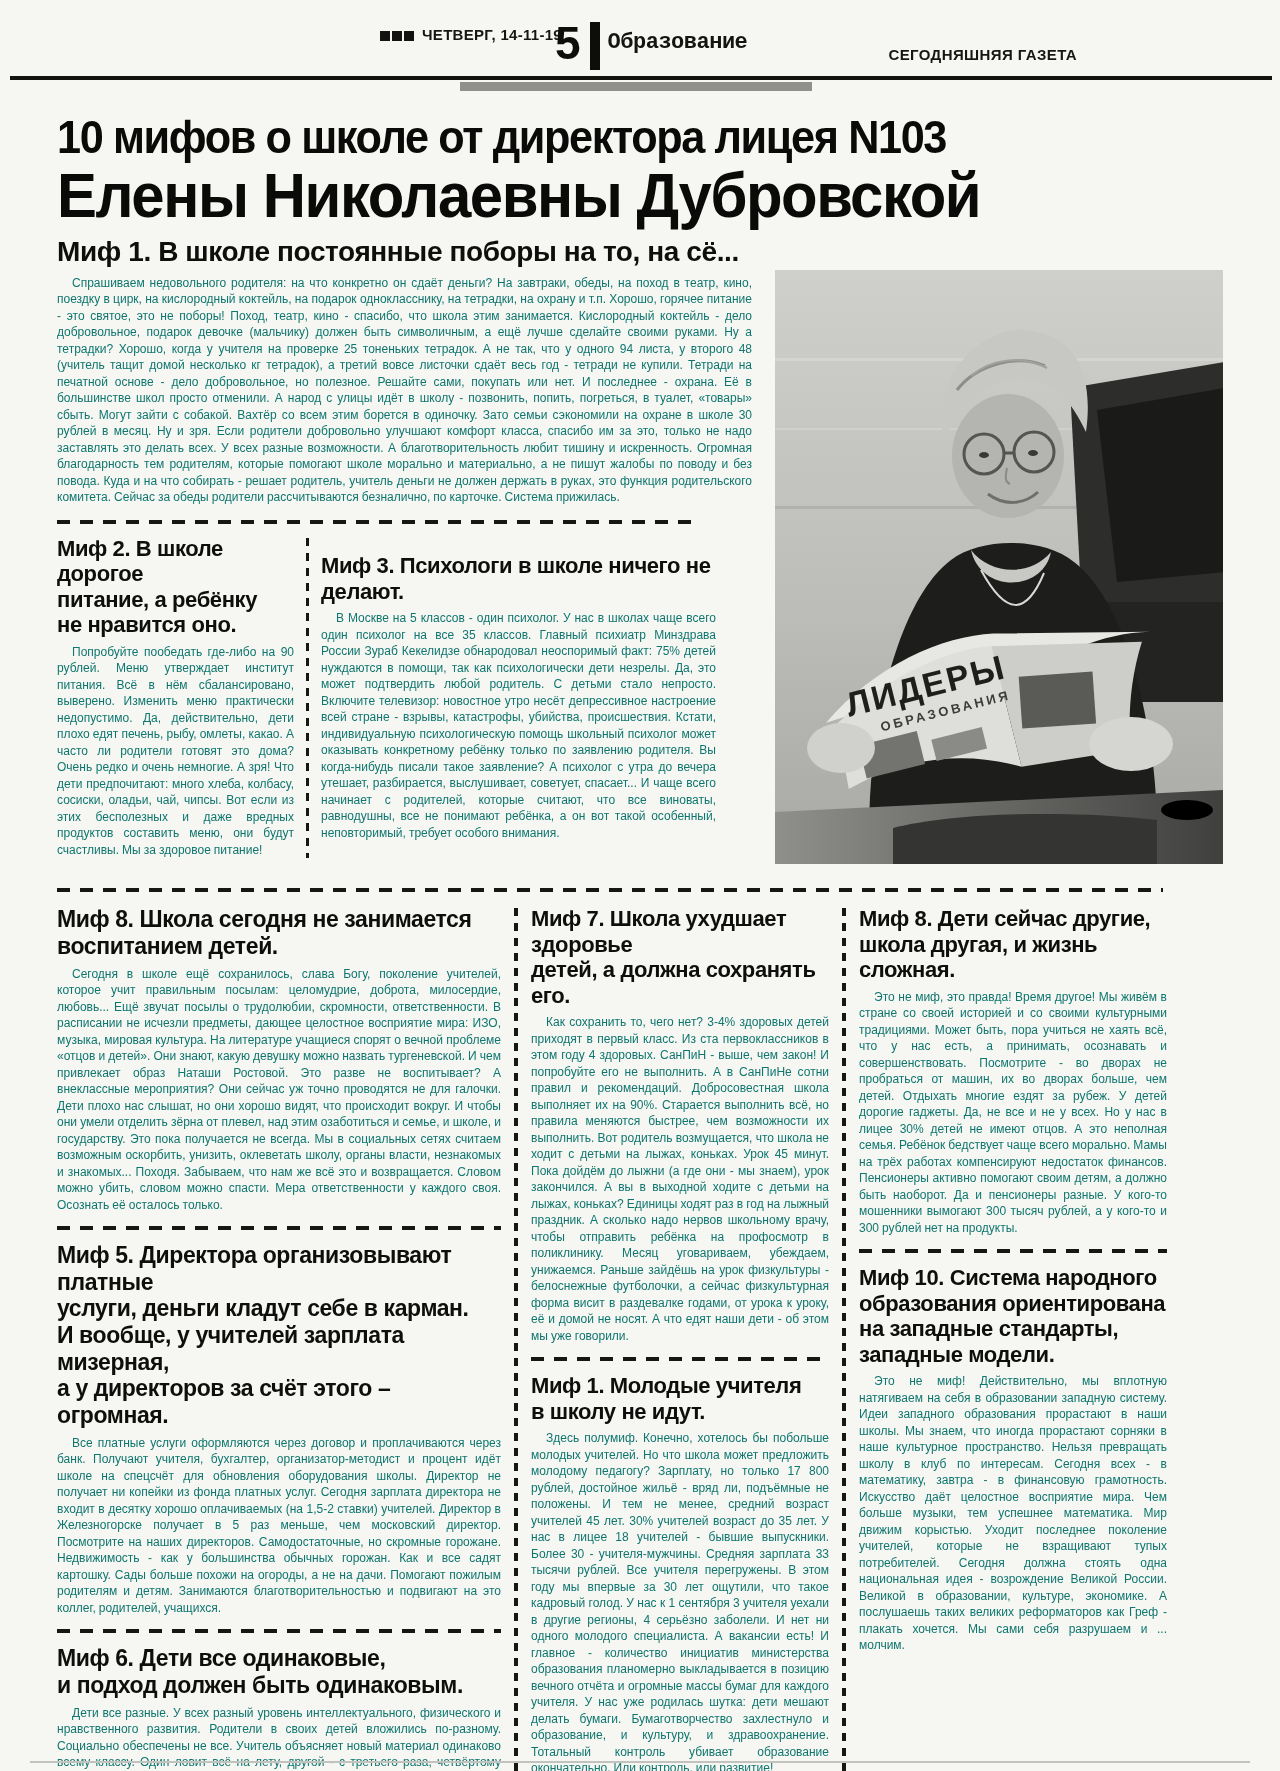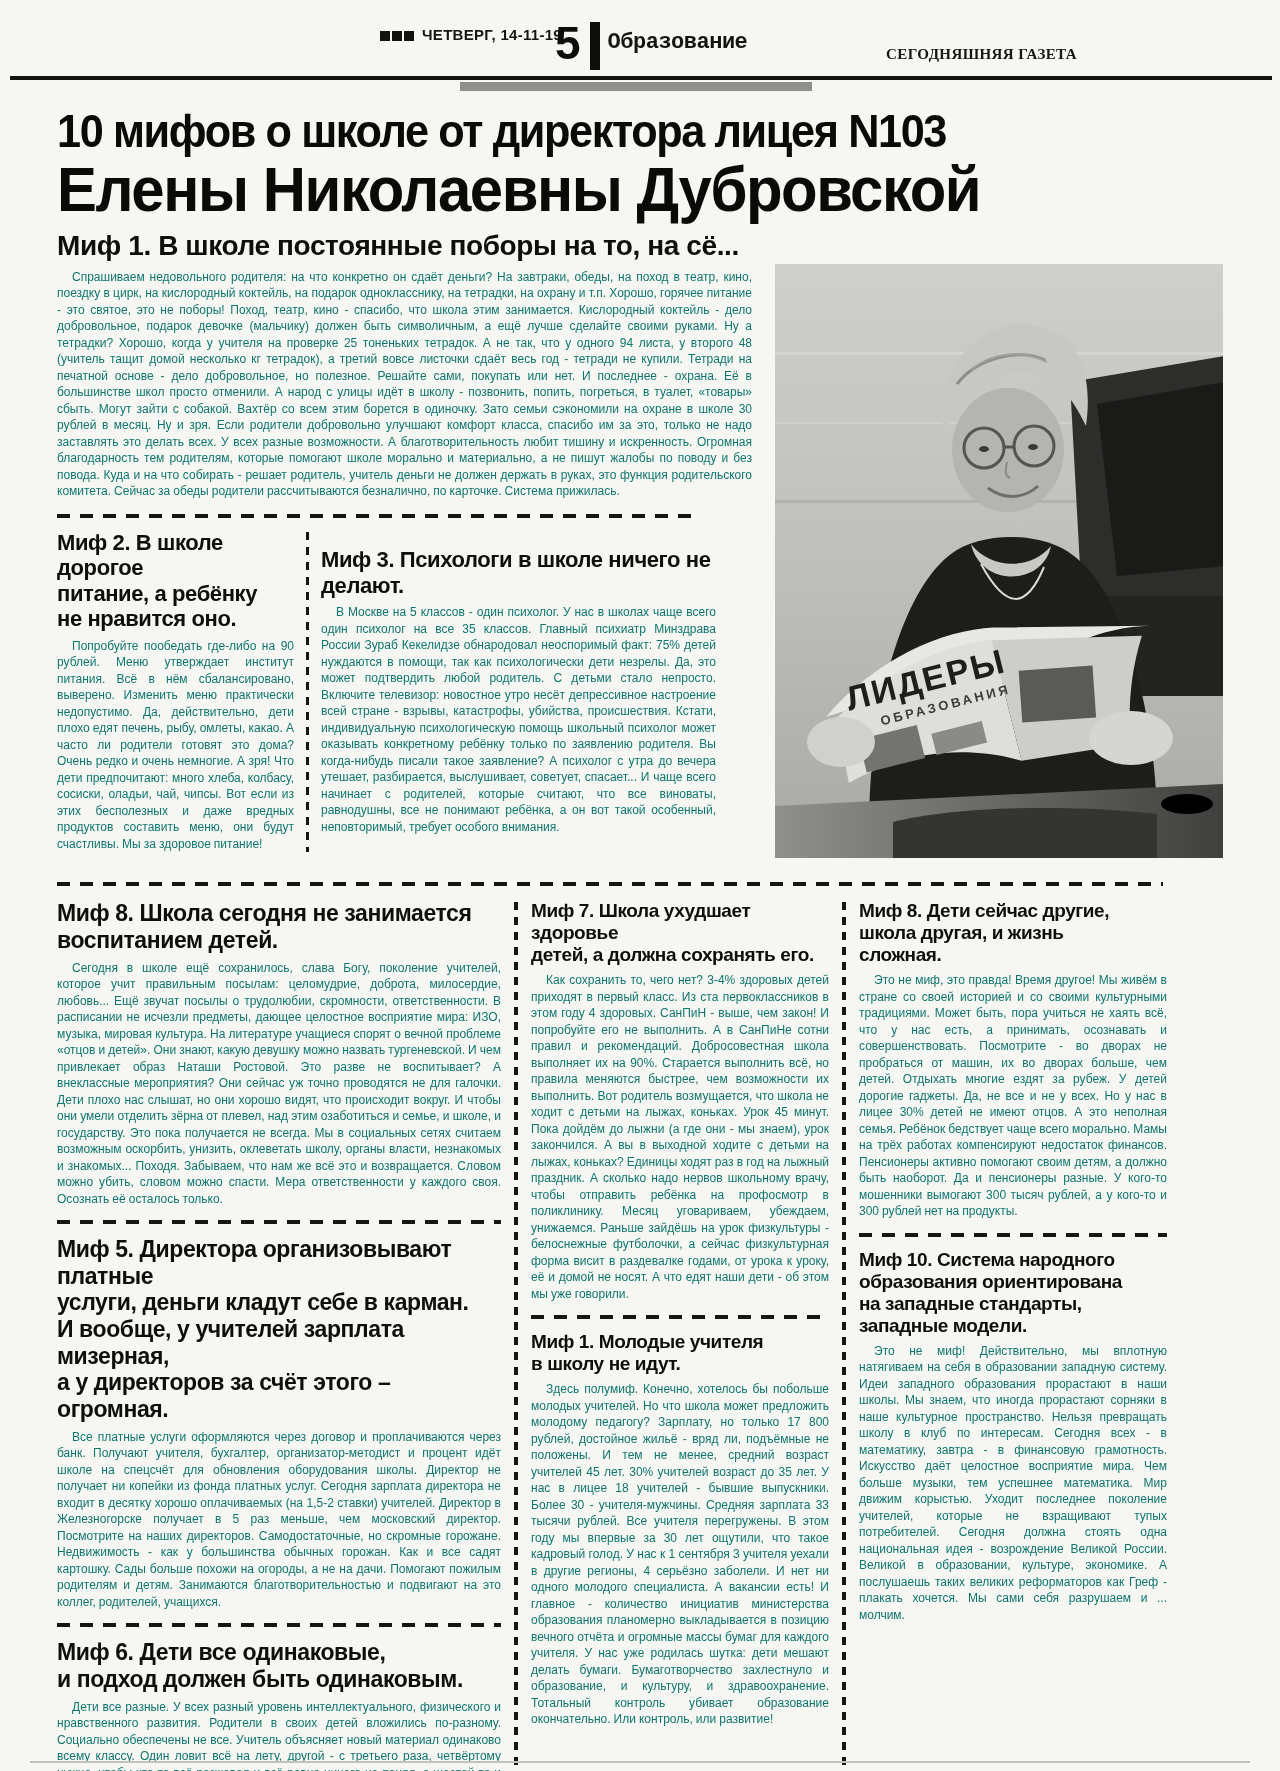--- a/index.html
+++ b/index.html
@@ -14,26 +14,26 @@
 
   
   .masthead { position:relative; height:72px; }
   .date-block { position:absolute; left:323px; top:2px; font-size:15px; font-weight:bold; letter-spacing:.3px; white-space:nowrap; }
   .sq { display:inline-block; width:10px; height:10px; background:#121210; margin-right:2px; vertical-align:-1px; }
   .sq.last { margin-right:8px; }
   .pageno-block { position:absolute; left:498px; top:-4px; display:flex; align-items:flex-start; }
   .page-number { font-size:46px; font-weight:bold; line-height:1.0; letter-spacing:-1px; color:#0d0d0b; }
   .section-bar { width:10px; height:48px; background:#0d0d0b; margin:2px 8px 0 10px; }
   .section-name { font-size:22px; font-weight:bold; letter-spacing:-.5px; line-height:46px; color:#141412;font-family:Liberation Mono, monospace; }
-  .paper-name { position:absolute; right:146px; top:22px; font-size:15px; font-weight:bold; letter-spacing:.4px; white-space:nowrap;font-family:Liberation Serif, serif; }
+  .paper-name { position:absolute; right:146px; top:22px; font-size:15px; font-weight:bold; letter-spacing:.4px; white-space:nowrap; }
   .head-rule { position:absolute; left:-47px; width:1262px; top:52px; height:4px; background:#131311; }
   .gray-bar { position:absolute; left:403px; top:58px; width:352px; height:9px; background:#8f8f8c; }
 
   
-  .headline-block { margin-top:10px; }
+  .headline-block { margin-top:16px; }
   .headline1 {
     font-size:47px; font-weight:bold; line-height:1.08; letter-spacing:-1.5px;
     white-space:nowrap; transform:scaleX(.92); transform-origin:0 0; color:#0a0a08;
   }
   .headline2 {
     font-size:63px; font-weight:bold; line-height:1.04; letter-spacing:-1.5px;
     white-space:nowrap; transform:scaleX(.95); transform-origin:0 0; color:#0a0a08;
   }
 
   
@@ -64,21 +64,21 @@
 
   
   .hr-main { width:1106px; margin:14px 0 14px; }
 
   
   .bottom { display:flex; width:1110px; align-items:stretch; }
   .bcol-left  { width:444px; flex:none; }
   .bottom .vdash { margin:2px 13px 0; width:4px; }
   .bcol-mid   { width:298px; flex:none; }
   .bcol-right { flex:1; }
-  .bcol-mid .myth-title, .bcol-right .myth-title { font-size:19px; }
+  .bcol-mid .myth-title, .bcol-right .myth-title { font-size:22px; }
   .sep-inner { margin:13px 0 12px; }
 
   .bottom-scan-line { position:absolute; left:30px; right:30px; bottom:8px; height:2px; background:#c2c2bf; }
 </style>
 </head>
 <body>
 
 <div class="page">
 
   <div class="masthead">

